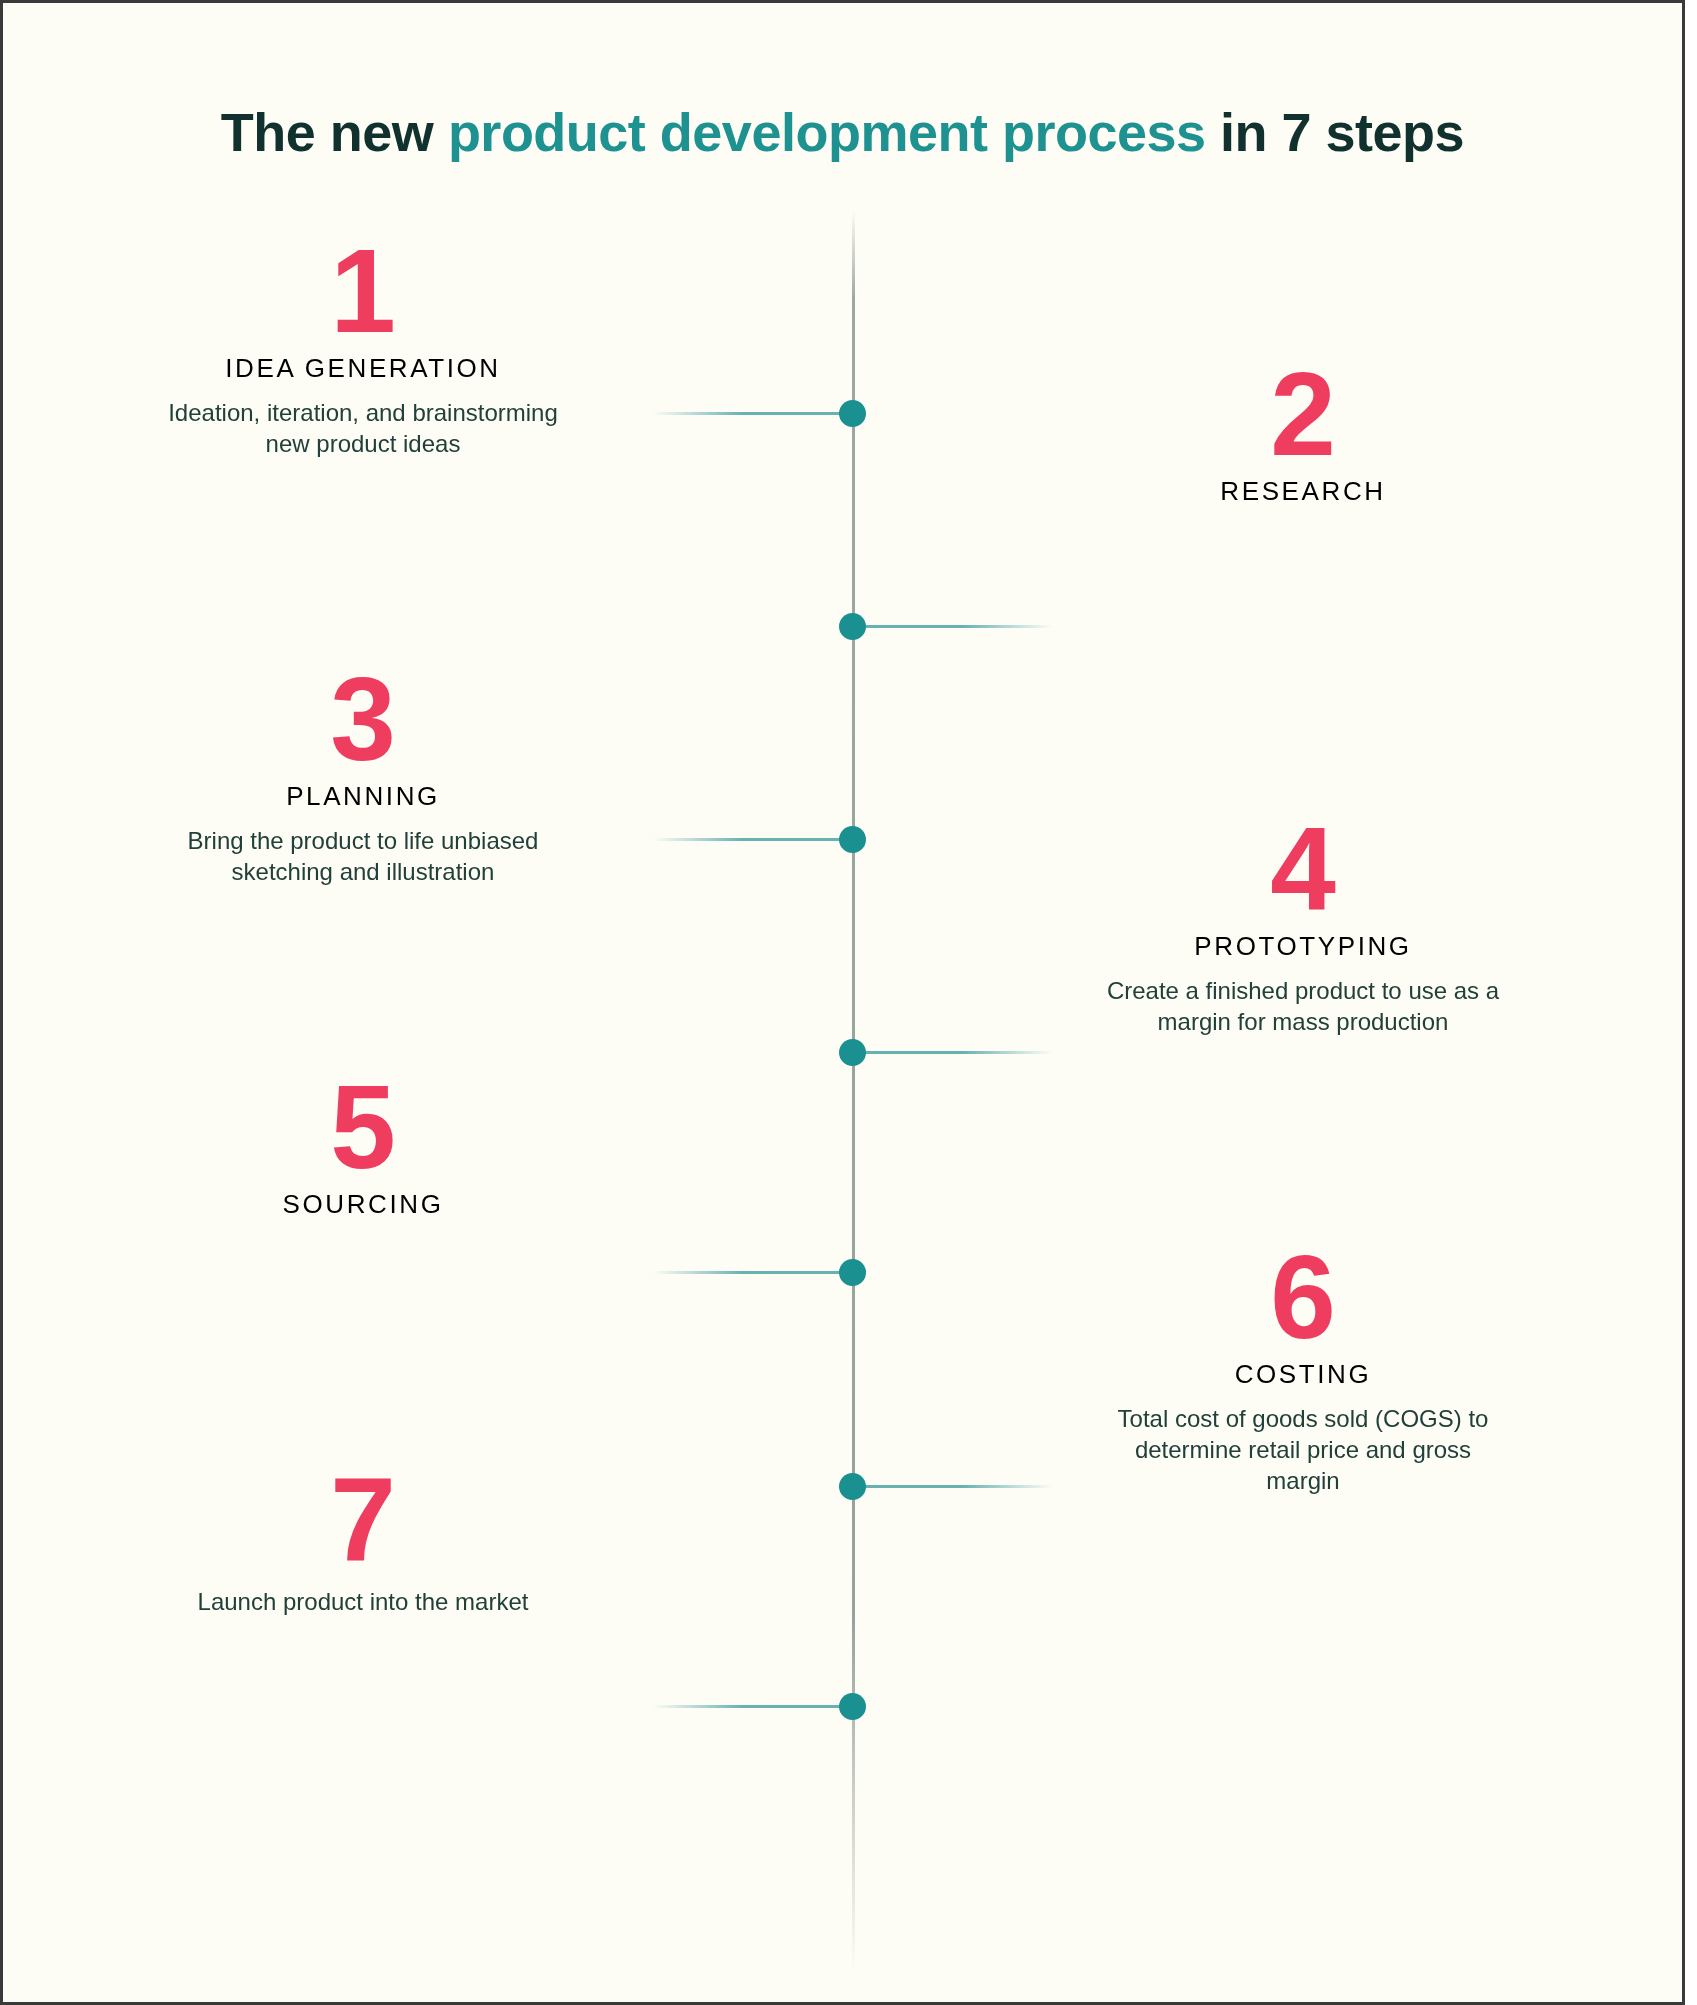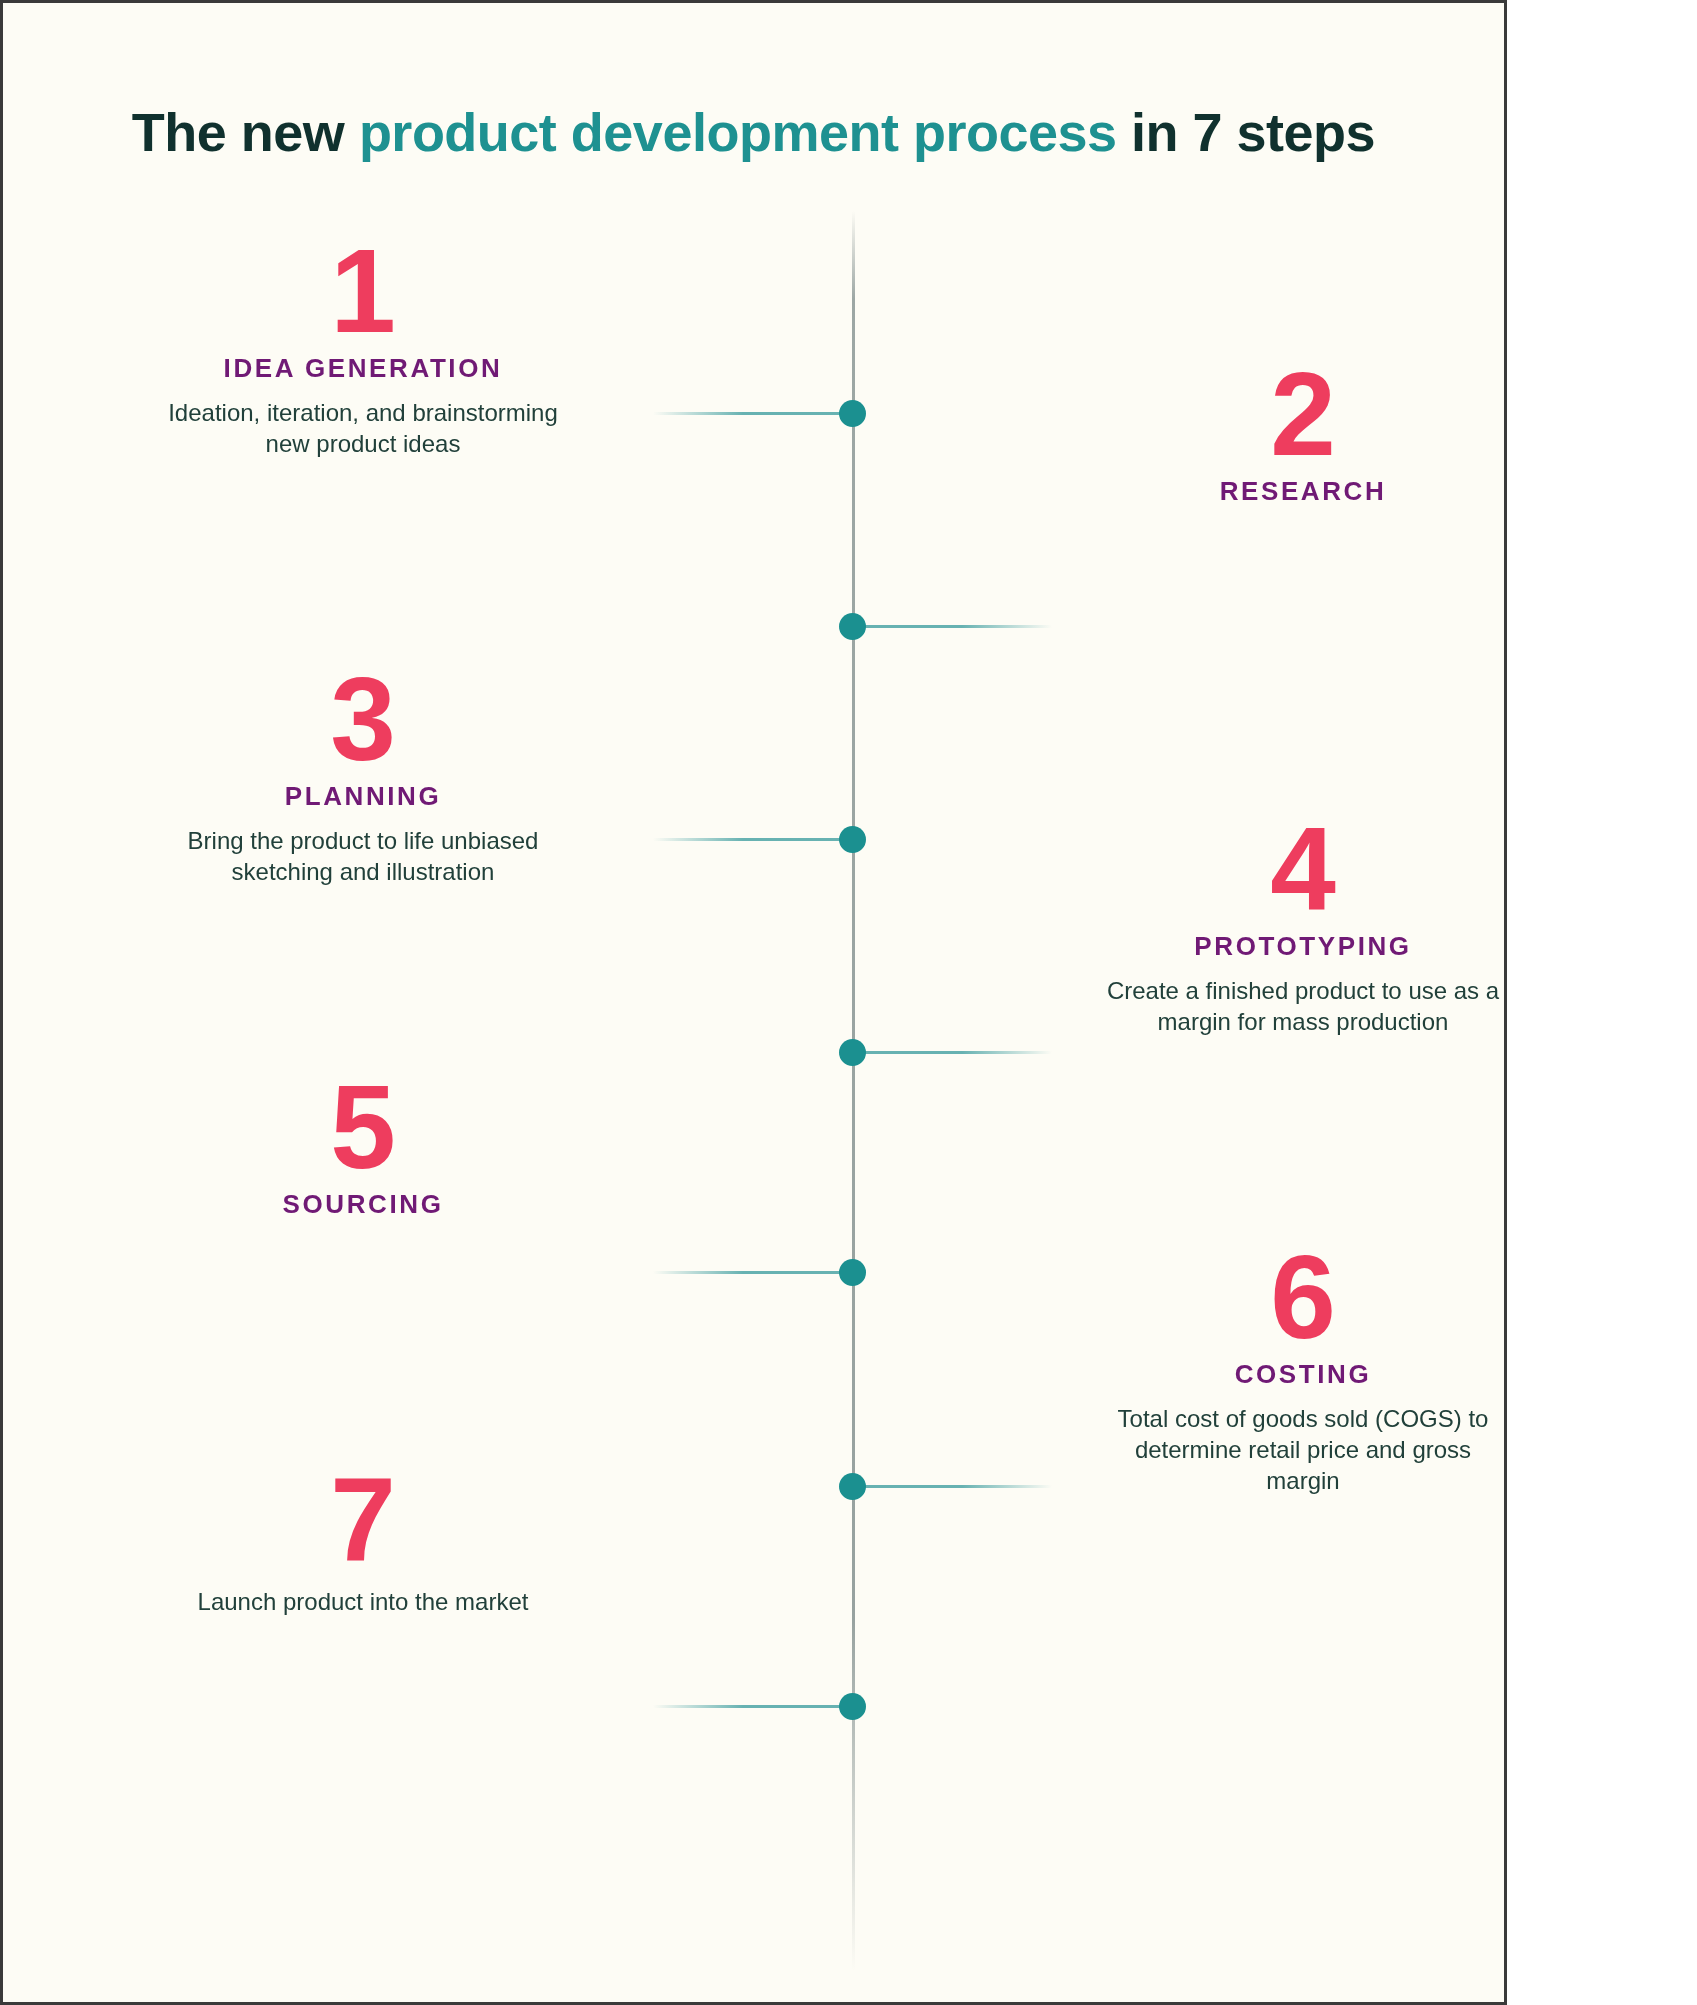--- a/index.html
+++ b/index.html
@@ -2,21 +2,21 @@
 <html><head>
 <meta charset="utf-8">
 <style>
   html, body {
     margin: 0;
     padding: 0;
     background: #ffffff;
   }
   #page {
     position: relative;
-    width: 1507px;
+    width: 1685px;
     height: 2005px;
     background: #FDFCF5;
     border: 3px solid #3a3a3a;
     box-sizing: border-box;
     font-family: "Liberation Sans", sans-serif;
     overflow: hidden;
   }
 
   
   #title {
@@ -84,23 +84,23 @@
 
   .step-number {
     font-size: 118px;
     font-weight: 700;
     line-height: 0.95;
     color: #EE3D5E;
     margin: 0 0 6px 0;
   }
   .step-label {
     font-size: 26px;
-    font-weight: 700;
+    font-weight: 400;
     letter-spacing: 2.6px;
-    color: #701a75;
+    color: #000000;
     margin: 0 0 14px 0;
   }
   .step-desc {
     font-size: 24px;
     line-height: 1.28;
     color: #21403A;
     margin: 12px;
     font-weight: 400;
   }
 </style>

